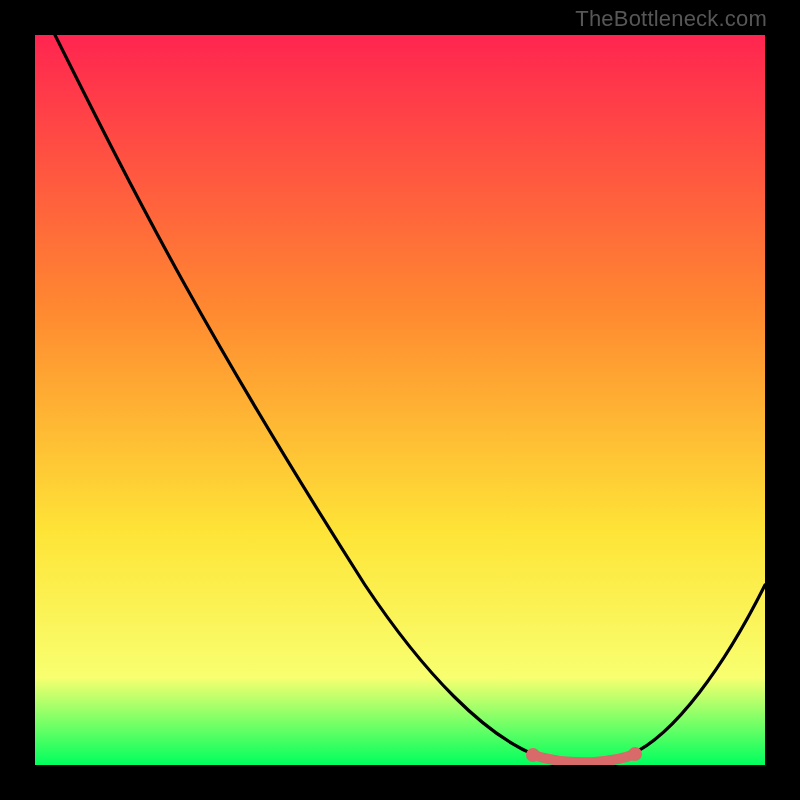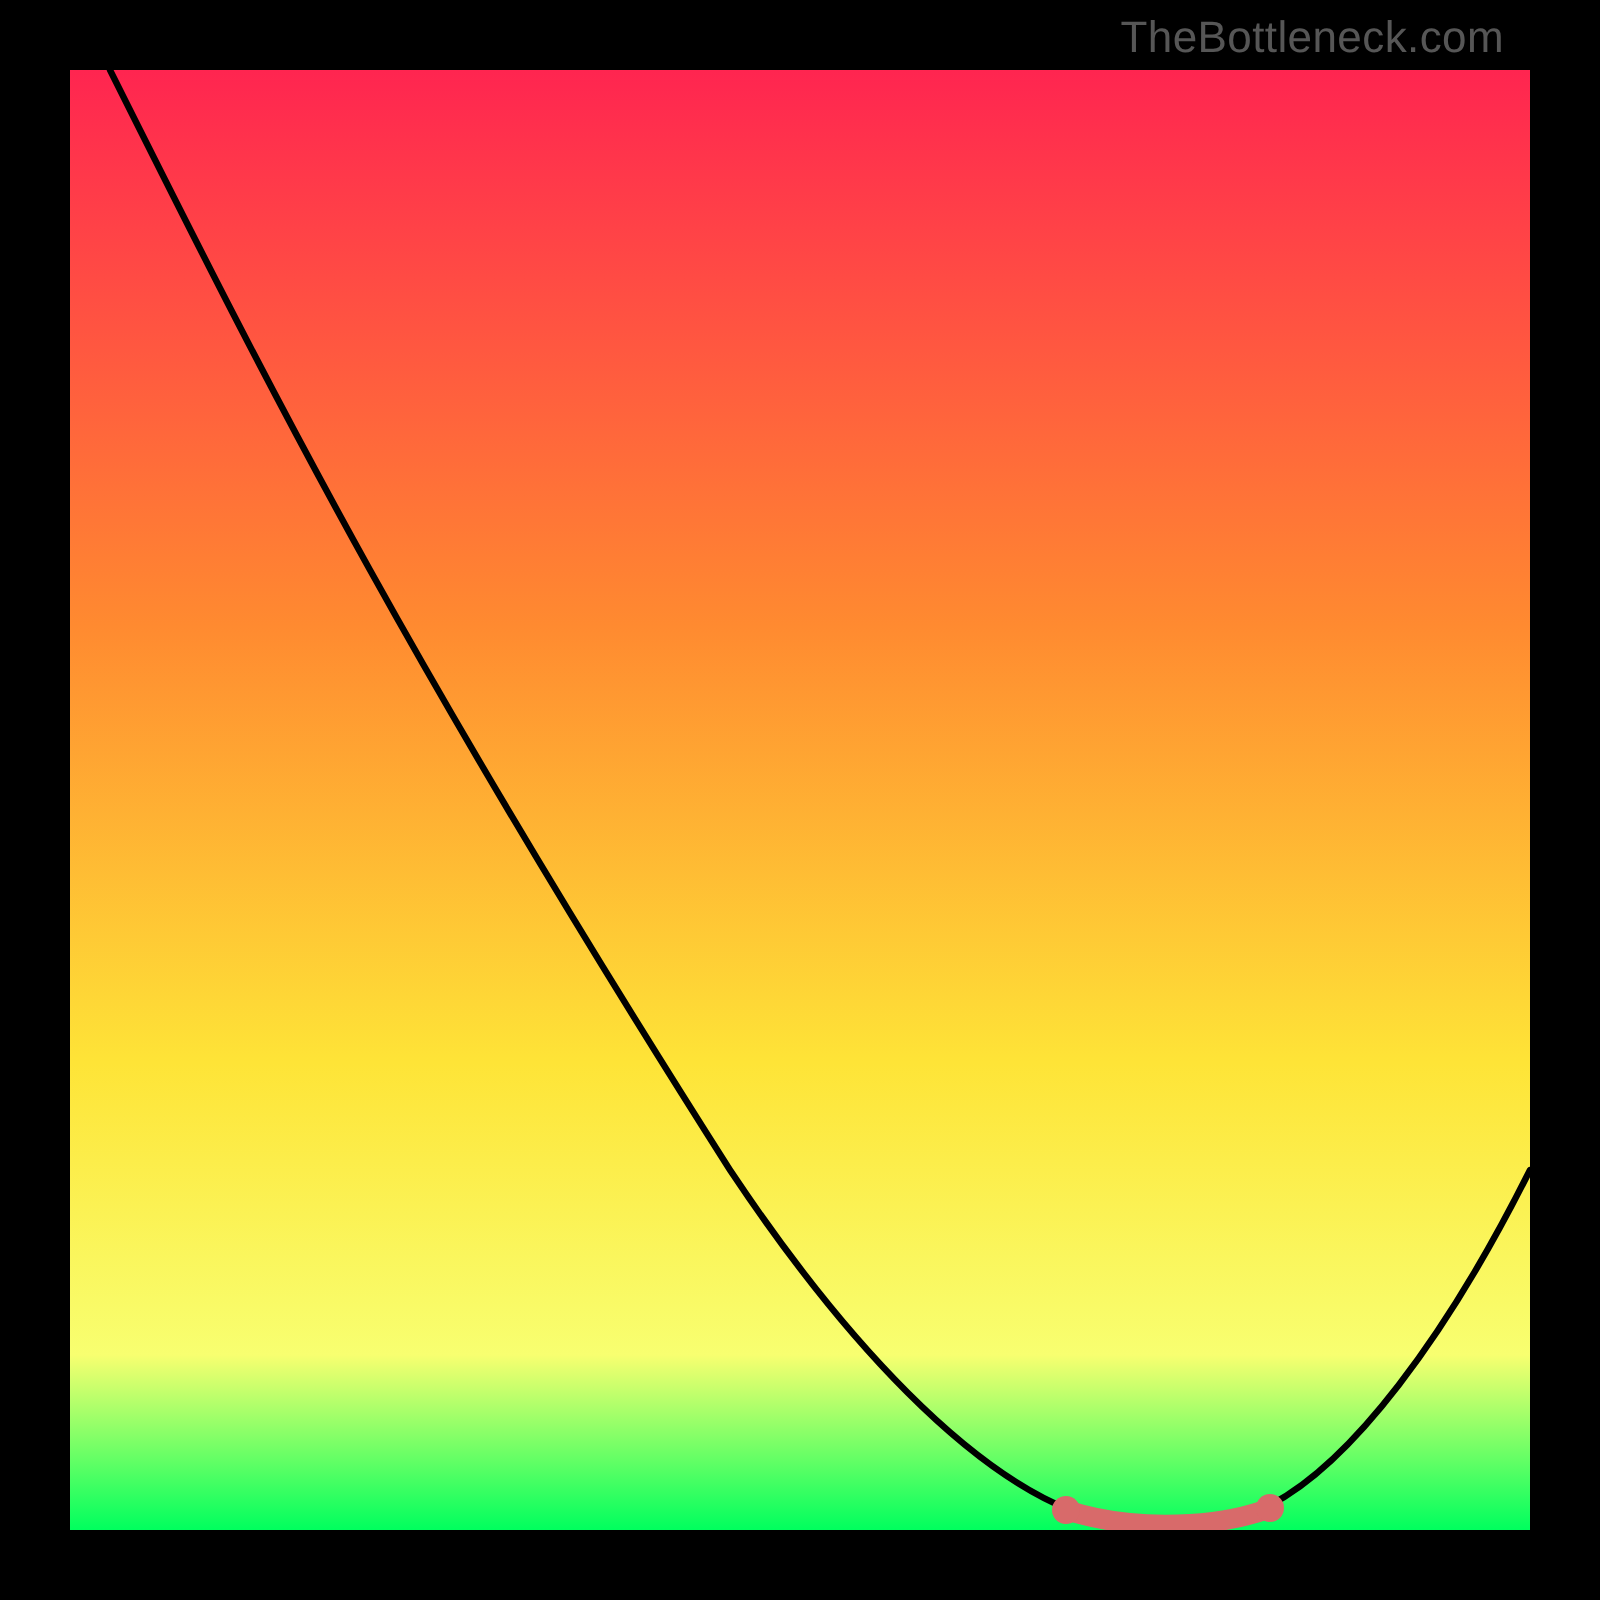--- a/index.html
+++ b/index.html
@@ -34,21 +34,21 @@
     overflow: visible;
   }
   .highlight {
     position: absolute;
     inset: 0;
     overflow: visible;
   }
   .watermark {
     position: absolute;
     top: 6px;
-    right: 48px;
+    right: 33px;
     font-family: Arial, Helvetica, sans-serif;
     font-size: 22px;
     font-weight: 500;
     color: #565656;
     letter-spacing: 0.2px;
   }
 </style>
 </head>
 <body>
 

